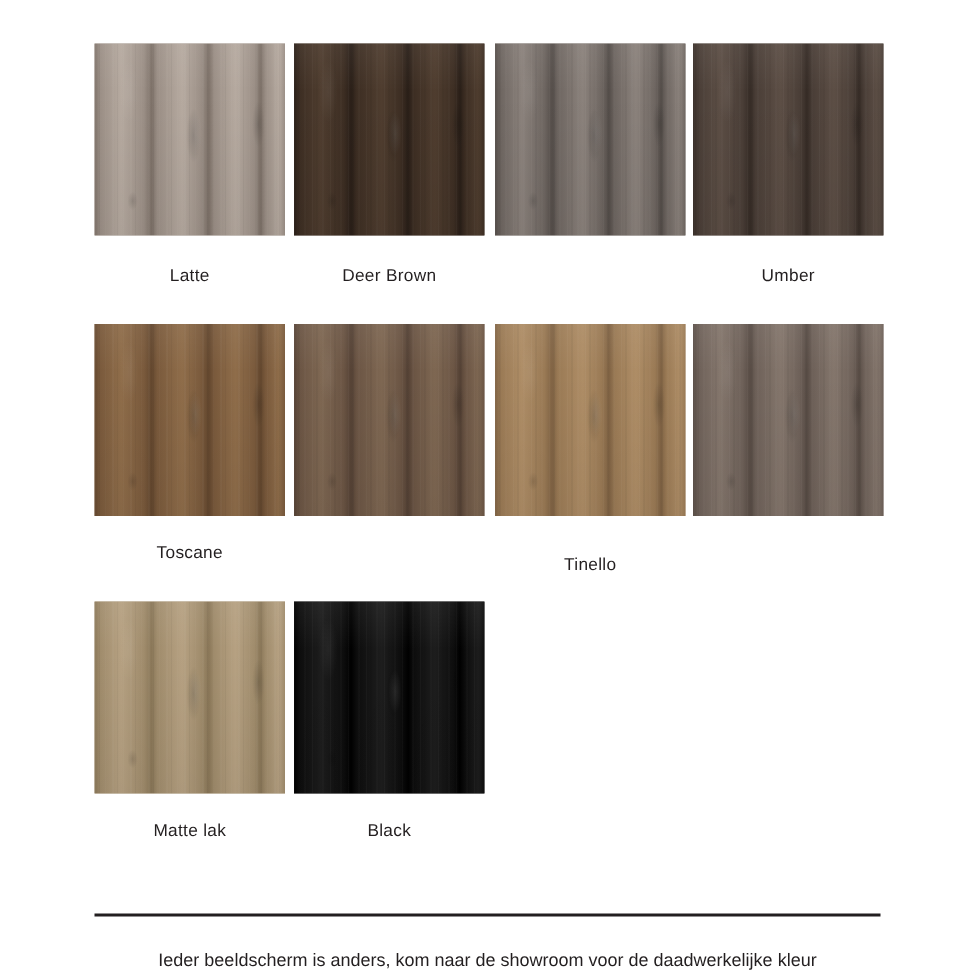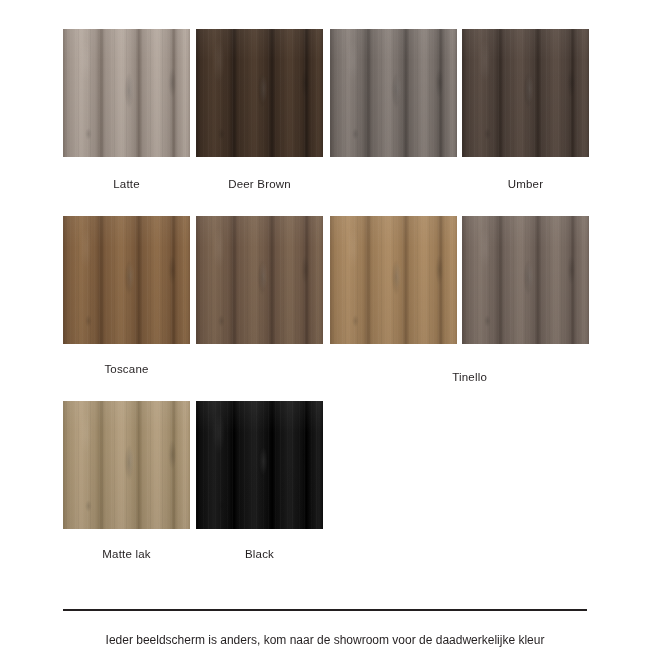--- a/index.html
+++ b/index.html
@@ -138,21 +138,21 @@
         <div class="grain-knots" style="background: radial-gradient(7px 26px at 52% 48%, rgba(0, 0, 0, 0.16), rgba(0, 0, 0, 0) 70%), radial-gradient(6px 20px at 53% 47%, rgba(255, 255, 255, 0.1), rgba(255, 255, 255, 0) 72%), radial-gradient(6px 22px at 86% 42%, rgba(0, 0, 0, 0.14), rgba(0, 0, 0, 0) 70%), radial-gradient(5px 9px at 20% 82%, rgba(0, 0, 0, 0.13), rgba(0, 0, 0, 0) 70%), radial-gradient(9px 30px at 18% 25%, rgba(255, 255, 255, 0.06), rgba(255, 255, 255, 0) 70%), linear-gradient(rgba(255, 255, 255, 0.05) 0%, rgba(0, 0, 0, 0) 25%, rgba(0, 0, 0, 0.05) 100%);"></div>
       </div>
     </div>
     <div class="swatch-cell" style="left: 330px; top: 200px;">
       <div class="swatch-chip" style="background: rgb(154, 122, 85);">
         <div class="grain-planks" style="background: linear-gradient(90deg, rgb(128, 99, 68) 0%, rgb(154, 122, 85) 3%, rgb(174, 141, 102) 14%, rgb(154, 122, 85) 26%, rgb(128, 99, 68) 30%, rgb(154, 122, 85) 33%, rgb(174, 141, 102) 46%, rgb(154, 122, 85) 56%, rgb(128, 99, 68) 60%, rgb(154, 122, 85) 63%, rgb(174, 141, 102) 74%, rgb(154, 122, 85) 84%, rgb(128, 99, 68) 87%, rgb(154, 122, 85) 90%, rgb(174, 141, 102) 97%, rgb(154, 122, 85) 100%);"></div>
         <div class="grain-streaks" style="background: repeating-linear-gradient(90deg, rgba(255, 255, 255, 0.055) 0px, rgba(255, 255, 255, 0.055) 1px, rgba(0, 0, 0, 0) 1px, rgba(0, 0, 0, 0) 3px, rgba(0, 0, 0, 0.075) 3px, rgba(0, 0, 0, 0.075) 4px, rgba(0, 0, 0, 0) 4px, rgba(0, 0, 0, 0) 7px, rgba(255, 255, 255, 0.035) 7px, rgba(255, 255, 255, 0.035) 8px, rgba(0, 0, 0, 0) 8px, rgba(0, 0, 0, 0) 12px);"></div>
         <div class="grain-knots" style="background: radial-gradient(7px 26px at 52% 48%, rgba(0, 0, 0, 0.16), rgba(0, 0, 0, 0) 70%), radial-gradient(6px 20px at 53% 47%, rgba(255, 255, 255, 0.1), rgba(255, 255, 255, 0) 72%), radial-gradient(6px 22px at 86% 42%, rgba(0, 0, 0, 0.14), rgba(0, 0, 0, 0) 70%), radial-gradient(5px 9px at 20% 82%, rgba(0, 0, 0, 0.13), rgba(0, 0, 0, 0) 70%), radial-gradient(9px 30px at 18% 25%, rgba(255, 255, 255, 0.06), rgba(255, 255, 255, 0) 70%), linear-gradient(rgba(255, 255, 255, 0.05) 0%, rgba(0, 0, 0, 0) 25%, rgba(0, 0, 0, 0.05) 100%);"></div>
       </div>
     </div>
-    <div class="swatch-label" style="left: 300px; top: 355px; text-align: right;">Tinello</div>
+    <div class="swatch-label" style="left: 300px; top: 355px;">Tinello</div>
     <div class="swatch-cell" style="left: 462px; top: 200px;">
       <div class="swatch-chip" style="background: rgb(110, 97, 89);">
         <div class="grain-planks" style="background: linear-gradient(90deg, rgb(88, 76, 69) 0%, rgb(110, 97, 89) 3%, rgb(132, 118, 108) 14%, rgb(110, 97, 89) 26%, rgb(88, 76, 69) 30%, rgb(110, 97, 89) 33%, rgb(132, 118, 108) 46%, rgb(110, 97, 89) 56%, rgb(88, 76, 69) 60%, rgb(110, 97, 89) 63%, rgb(132, 118, 108) 74%, rgb(110, 97, 89) 84%, rgb(88, 76, 69) 87%, rgb(110, 97, 89) 90%, rgb(132, 118, 108) 97%, rgb(110, 97, 89) 100%);"></div>
         <div class="grain-streaks" style="background: repeating-linear-gradient(90deg, rgba(255, 255, 255, 0.055) 0px, rgba(255, 255, 255, 0.055) 1px, rgba(0, 0, 0, 0) 1px, rgba(0, 0, 0, 0) 3px, rgba(0, 0, 0, 0.075) 3px, rgba(0, 0, 0, 0.075) 4px, rgba(0, 0, 0, 0) 4px, rgba(0, 0, 0, 0) 7px, rgba(255, 255, 255, 0.035) 7px, rgba(255, 255, 255, 0.035) 8px, rgba(0, 0, 0, 0) 8px, rgba(0, 0, 0, 0) 12px);"></div>
         <div class="grain-knots" style="background: radial-gradient(7px 26px at 52% 48%, rgba(0, 0, 0, 0.16), rgba(0, 0, 0, 0) 70%), radial-gradient(6px 20px at 53% 47%, rgba(255, 255, 255, 0.1), rgba(255, 255, 255, 0) 72%), radial-gradient(6px 22px at 86% 42%, rgba(0, 0, 0, 0.14), rgba(0, 0, 0, 0) 70%), radial-gradient(5px 9px at 20% 82%, rgba(0, 0, 0, 0.13), rgba(0, 0, 0, 0) 70%), radial-gradient(9px 30px at 18% 25%, rgba(255, 255, 255, 0.06), rgba(255, 255, 255, 0) 70%), linear-gradient(rgba(255, 255, 255, 0.05) 0%, rgba(0, 0, 0, 0) 25%, rgba(0, 0, 0, 0.05) 100%);"></div>
       </div>
     </div>
     <div class="swatch-cell" style="left: 63px; top: 385px;">
       <div class="swatch-chip" style="background: rgb(160, 140, 108);">
         <div class="grain-planks" style="background: linear-gradient(90deg, rgb(138, 119, 88) 0%, rgb(160, 140, 108) 3%, rgb(182, 161, 130) 14%, rgb(160, 140, 108) 26%, rgb(138, 119, 88) 30%, rgb(160, 140, 108) 33%, rgb(182, 161, 130) 46%, rgb(160, 140, 108) 56%, rgb(138, 119, 88) 60%, rgb(160, 140, 108) 63%, rgb(182, 161, 130) 74%, rgb(160, 140, 108) 84%, rgb(138, 119, 88) 87%, rgb(160, 140, 108) 90%, rgb(182, 161, 130) 97%, rgb(160, 140, 108) 100%);"></div>

